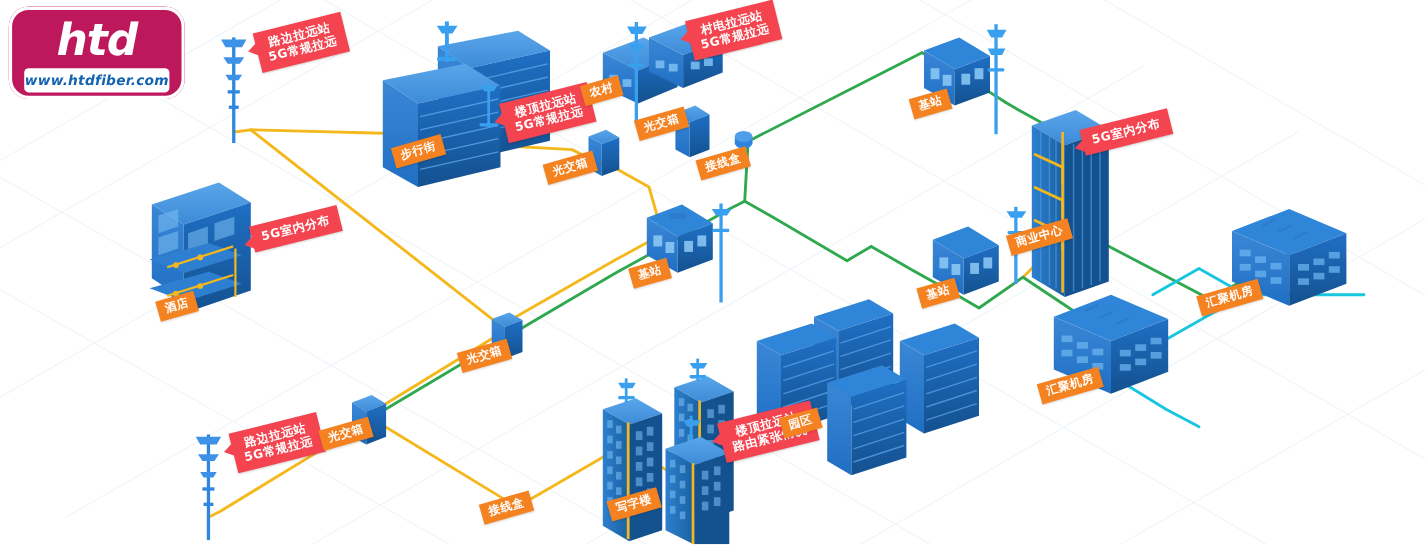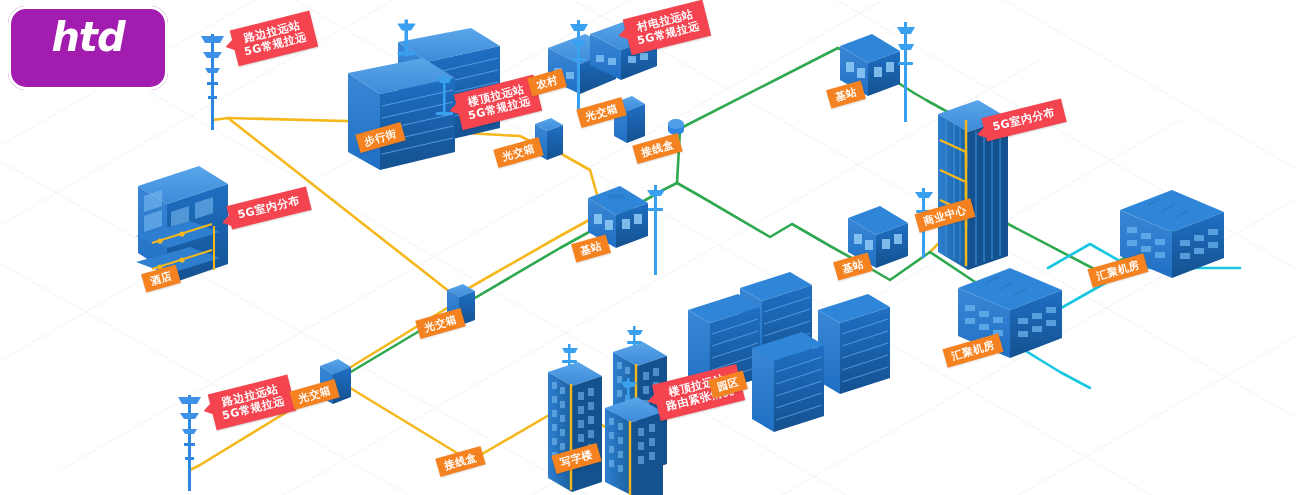--- a/index.html
+++ b/index.html
@@ -3,21 +3,21 @@
 <meta charset="utf-8">
 <style>
   html,body{margin:0;padding:0;background:#ffffff;}
   body{width:1296px;height:495px;overflow:hidden;font-family:"DejaVu Sans","Liberation Sans",sans-serif;}
   #stage{position:relative;width:1296px;height:495px;background:#ffffff;overflow:hidden;}
 
   
   .grid{position:absolute;inset:0;pointer-events:none;opacity:.5;}
 
   
-  .logo{position:absolute;left:8px;top:6px;width:160px;height:84px;background:#a21caf;
+  .logo{position:absolute;left:8px;top:6px;width:160px;height:84px;background:#be185d;
         border-radius:18px;box-shadow:0 0 0 3px #fff inset;}
   .logo .word{position:absolute;left:0;right:0;top:8px;height:46px;color:#fff;
         font-family:"DejaVu Sans","Liberation Sans",sans-serif;font-weight:bold;font-style:italic;
         font-size:40px;letter-spacing:-1px;text-align:center;line-height:46px;}
   .logo .bar{position:absolute;left:14px;right:14px;top:56px;height:22px;background:#fff;border-radius:4px;}
   .logo .bar span{display:block;color:#1263b0;font-size:12.5px;font-weight:bold;font-style:italic;
         text-align:center;line-height:22px;letter-spacing:.2px;}
 
   
   .links{position:absolute;inset:0;}
@@ -525,20 +525,23 @@
       <path d="M-4 4 L19 4 L15 11 L0 11 Z" fill="#3d92e8"></path>
       <path d="M-2 20 L17 20 L13 26 L2 26 Z" fill="#3d92e8"></path>
       <path d="M0 36 L15 36 L12 41 L3 41 Z" fill="#3d92e8"></path>
       <rect x="2" y="50" width="11" height="3" fill="#2e86e0"></rect>
       <rect x="3" y="64" width="9" height="3" fill="#2e86e0"></rect>
     </g>
   </svg>
 
   <div class="logo">
     <div class="word">htd</div>
+    <div class="bar">
+      <span>www.htdfiber.com</span>
+    </div>
   </div>
 
   <div id="callout-layer">
       <div class="tag-red" style="left: 233px; top: 20px; transform: rotate(-14deg); background: rgb(244, 68, 79);">
         <i></i>
         <span class="lbl2">路边拉远站</span>
         <span class="lbl2">5G常规拉远</span>
       </div>
       <div class="tag-red" style="left: 457px; top: 84px; transform: rotate(-14deg); background: rgb(244, 68, 79);">
         <i></i>

